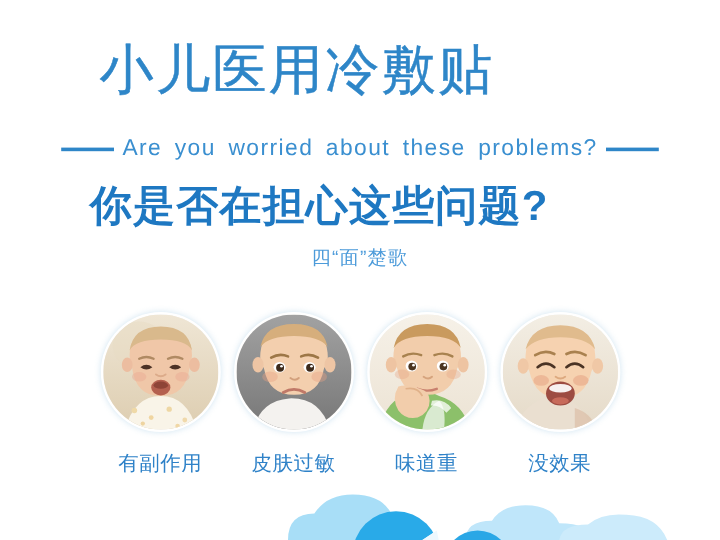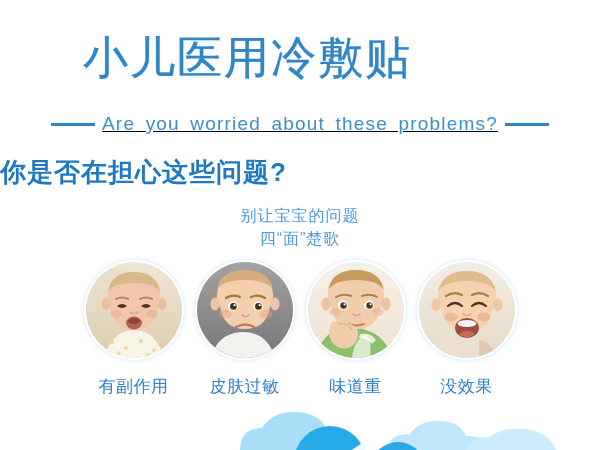--- a/index.html
+++ b/index.html
@@ -42,21 +42,20 @@
   
   .subtitle-en-row {
     position: absolute;
     top: 112px;
     left: 0;
     width: 600px;
     display: flex;
     align-items: center;
     justify-content: center;
     gap: 7px;
-    text-decoration: underline;
   }
   .rule {
     display: block;
     height: 3px;
     width: 44px;
     background: #2E86C8;
     flex: 0 0 auto;
   }
   .subtitle-en {
     font-size: 19px;
@@ -67,22 +66,22 @@
     font-weight: 400;
     white-space: nowrap;
   }
 
   
   .heading-cn {
     position: absolute;
     top: 150px;
     left: 0;
     width: 532px;
-    text-align: left;
-    font-size: 26px;
+    text-align: center;
+    font-size: 35px;
     line-height: 44px;
     font-weight: bold;
     color: #1E78C2;
     letter-spacing: 1px;
     white-space: nowrap;
   }
 
   
   .tagline {
     position: absolute;
@@ -154,21 +153,20 @@
 
   <div class="subtitle-en-row">
     <span class="rule"></span>
     <span class="subtitle-en">Are  you  worried  about  these  problems?</span>
     <span class="rule"></span>
   </div>
 
   <div class="heading-cn">你是否在担心这些问题?</div>
 
   <div class="tagline">
-    <span>别让宝宝的问题</span>
     <span>四“面”楚歌</span>
   </div>
 
   <div class="cards">
 
     <div class="card">
       <div class="photo-circle">
         <svg viewBox="0 0 96 96">
           <defs>
             <linearGradient id="bg1" x1="0" y1="0" x2="0" y2="1">

